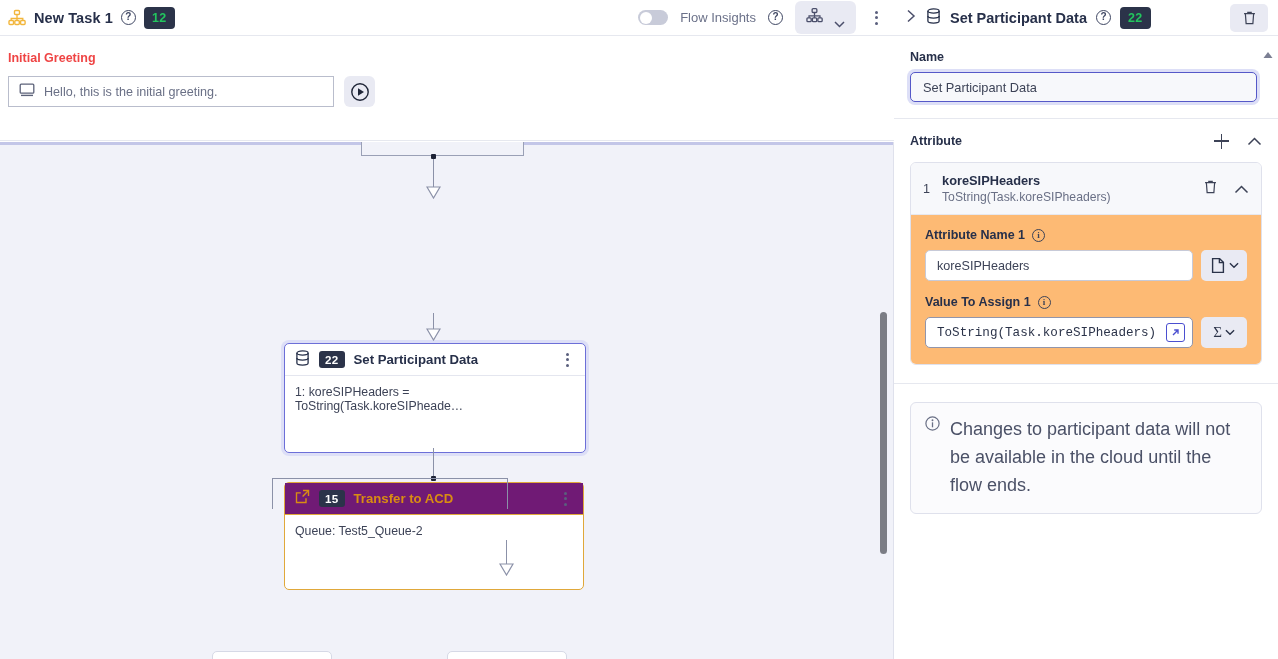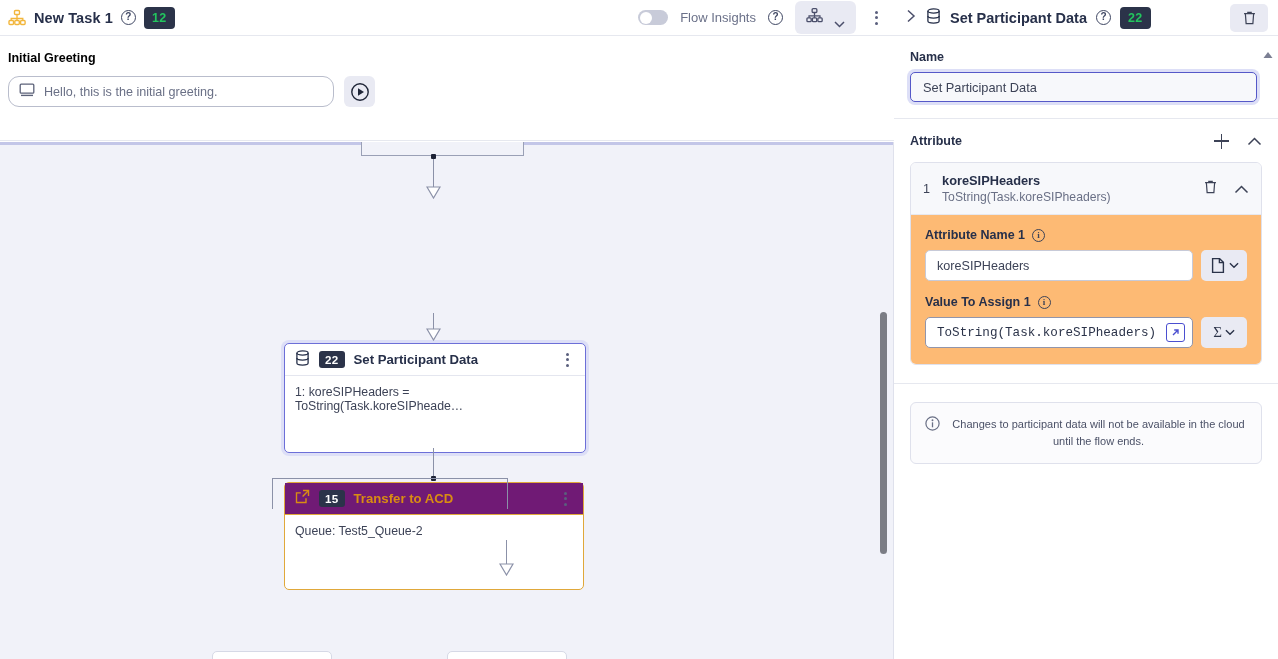--- a/index.html
+++ b/index.html
@@ -56,25 +56,25 @@
     align-items: center; justify-content: center; gap: 2.5px;
   }
   .kebab i { width: 3px; height: 3px; border-radius: 50%; background: #5a5f7d; display: block; }
 
   
   .greeting {
     position: absolute; top: 37px; left: 0; width: 894px; height: 104px;
     background: #fff; border-bottom: 1px solid #e6e8ef; padding: 14px 0 0 8px;
   }
   .greeting-label {
-    font-size: 12.5px; font-weight: bold; color: #000000; margin-bottom: 11px;
+    font-size: 12.5px; font-weight: bold; color: #ef4444; margin-bottom: 11px;
   }
   .greeting-row { display: flex; align-items: center; gap: 10px; }
   .greeting-input {
-    width: 326px; height: 31px; border: 1px solid #b9bdcc; border-radius: 11px;
+    width: 326px; height: 31px; border: 1px solid #b9bdcc; border-radius: 0;
     background: #fff; display: flex; align-items: center; gap: 9px; padding: 0 10px;
   }
   .greeting-text { font-size: 12.6px; color: #6a7086; }
   .play-btn {
     width: 31px; height: 31px; border-radius: 6px; background: #e9eaf3;
     display: flex; align-items: center; justify-content: center;
   }
 
   
   .canvas {
@@ -224,21 +224,21 @@
     width: 46px; height: 31px; border-radius: 5px; background: #e9eaf3;
     display: flex; align-items: center; justify-content: center; gap: 3px;
   }
   .sigma { font-size: 15px; color: #2b3349; font-family: "Liberation Serif", serif; }
   .field-gap { height: 14px; }
 
   .note-box {
     margin: 18px 16px 0 16px; border: 1.2px solid #dfe1ec; border-radius: 6px;
     background: #fbfbfd; padding: 13px 14px; display: flex; gap: 10px;
   }
-  .note-text { font-size: 11px; line-height: 1.55; color: #4b5167; text-align: center; }
+  .note-text { font-size: 18px; line-height: 1.55; color: #4b5167; }
   .panel-sep { height: 1px; background: #e6e8ef; margin-top: 18px; }
 </style>
 </head>
 <body>
 
 <div class="topbar">
   <div class="tb-left">
     <span class="flow-icon">
       <svg width="18" height="18" viewBox="0 0 18 18">
         <rect x="6.5" y="1.5" width="5" height="4" rx="1" fill="none" stroke="#f2b63c" stroke-width="1.4"></rect>

